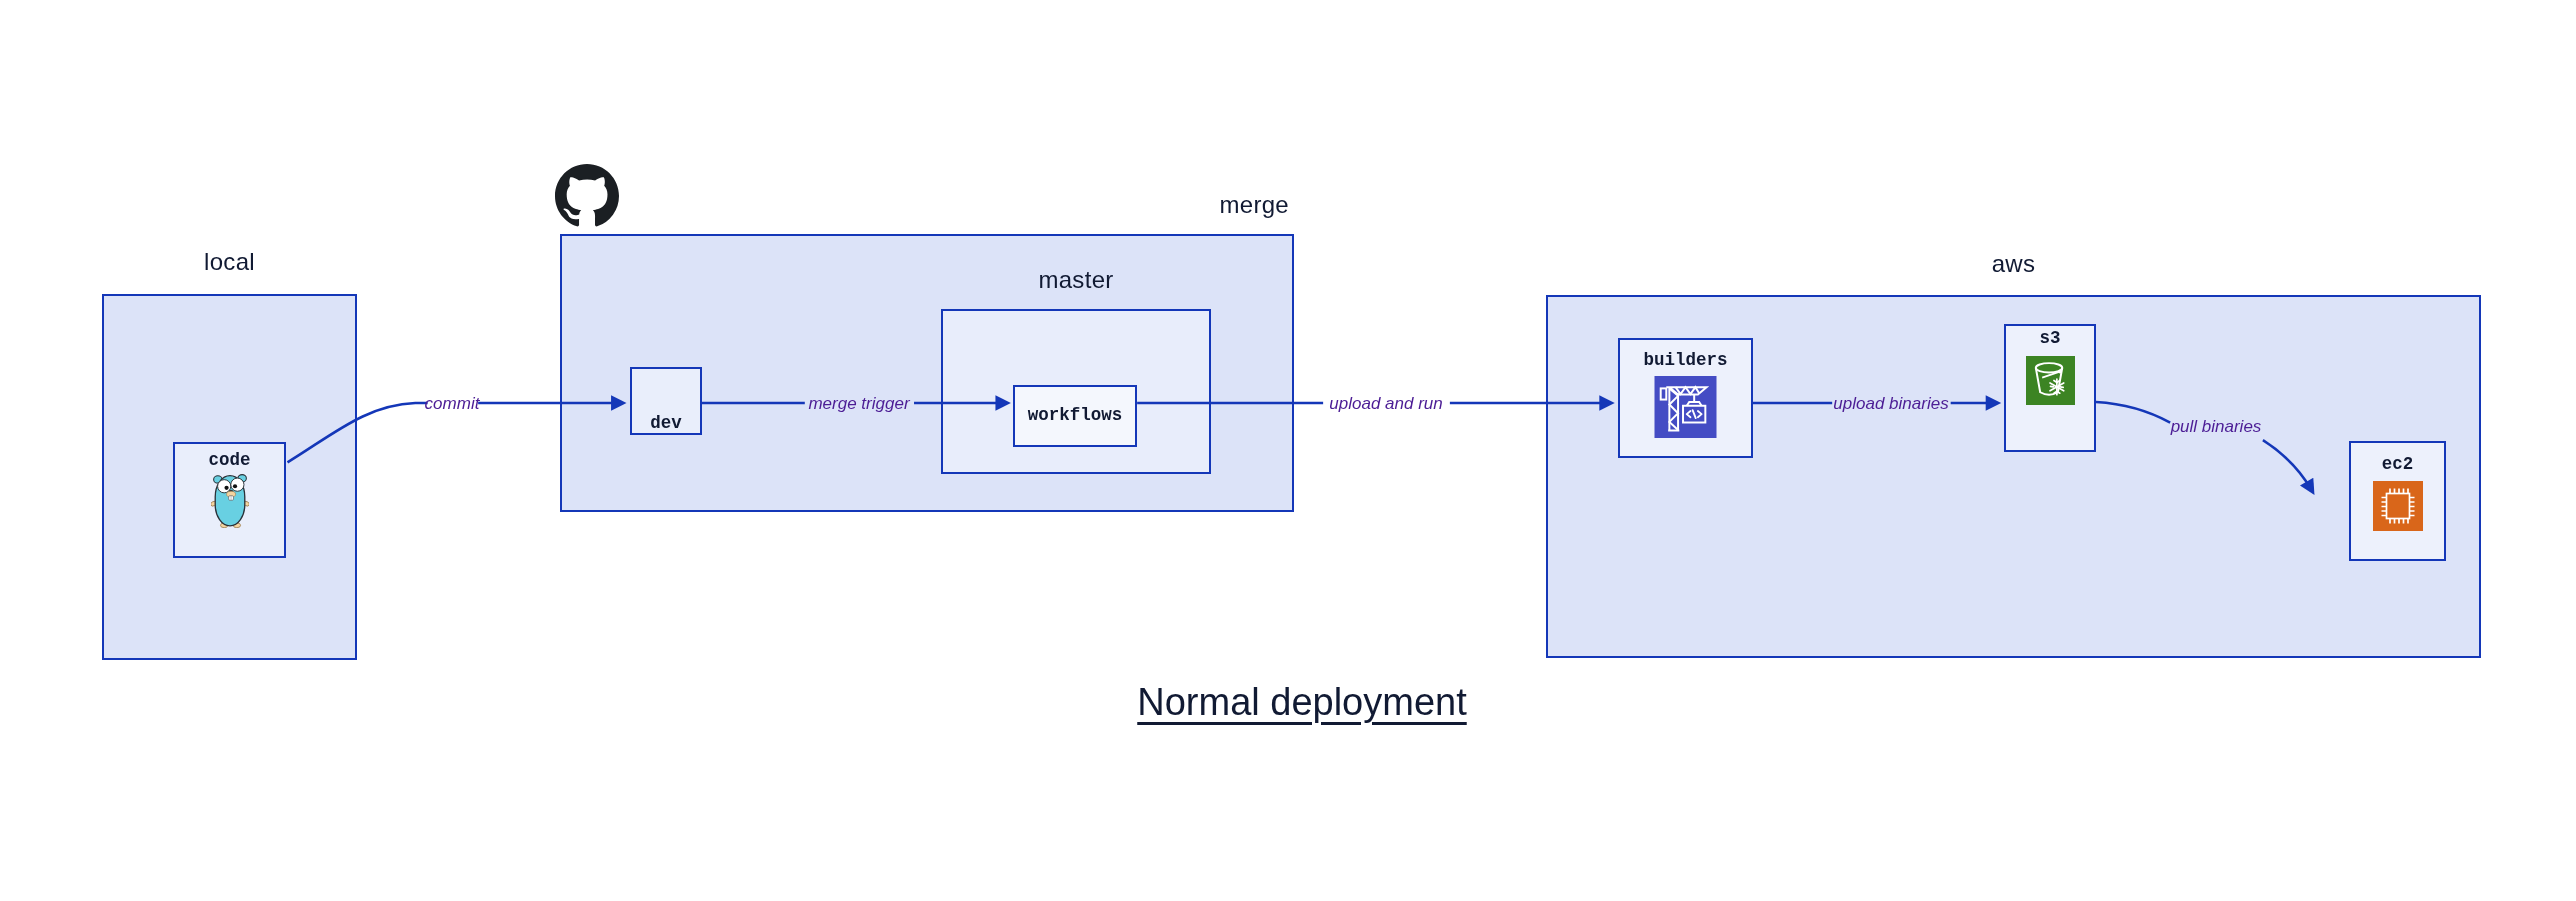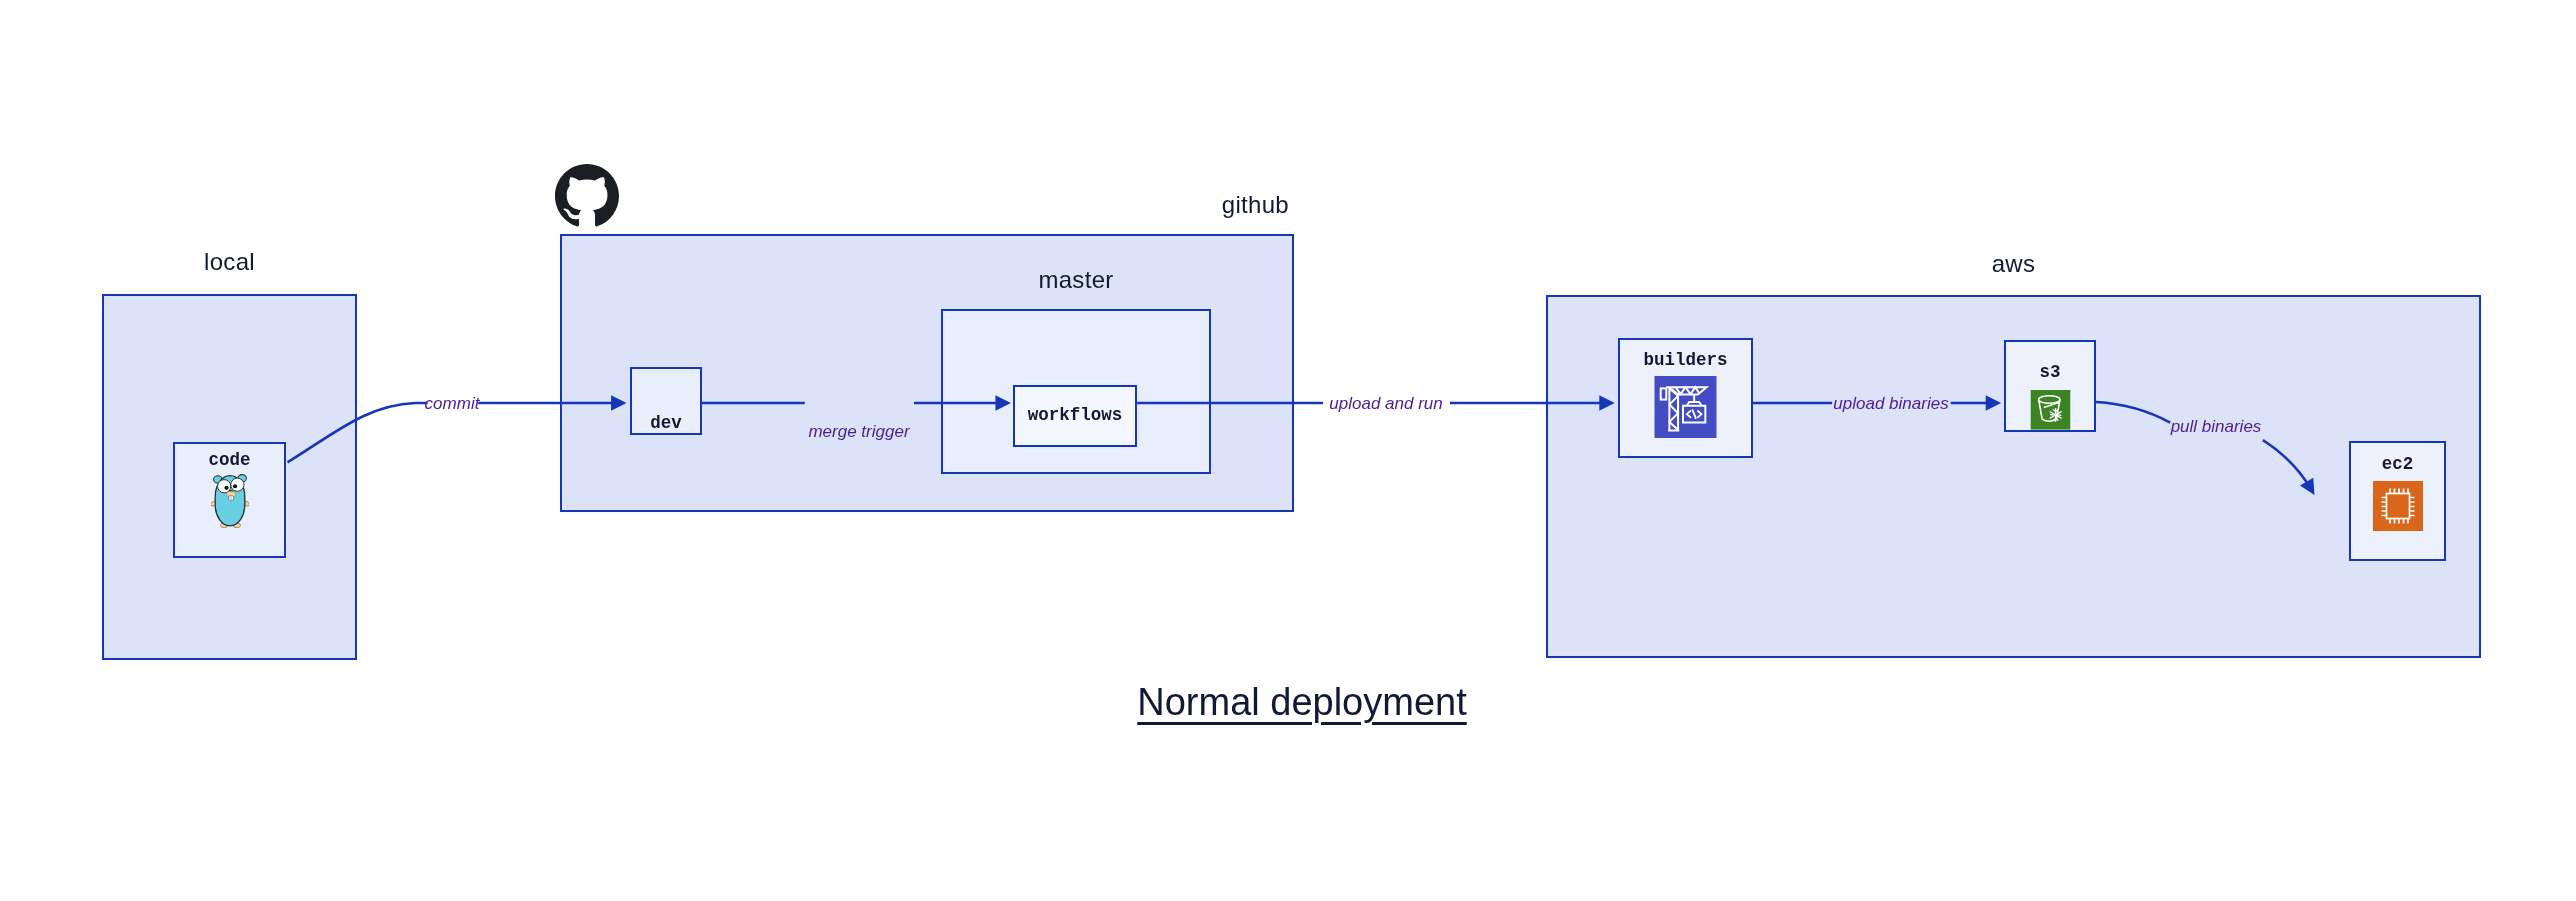--- a/index.html
+++ b/index.html
@@ -24,38 +24,38 @@
   
   .node{
     position:absolute;background:#edf1fc;border:2.6px solid #1437b8;box-sizing:border-box;
     display:flex;flex-direction:column;align-items:center;
   }
   .node-label{font-size:17.5px;font-weight:bold;color:#111a33;line-height:1.1;font-family:Liberation Mono, monospace;}
   .node-code{left:173px;top:442px;width:113px;height:116px;background:#e9eefb;padding-top:7px;}
   .node-dev{left:630px;top:367px;width:72px;height:68px;background:#e9eefb;justify-content:flex-end;}
   .node-workflows{left:1013px;top:385px;width:124px;height:62px;background:#f4f7fd;justify-content:center;}
   .node-builders{left:1618px;top:338px;width:135px;height:120px;padding-top:11.3px;}
-  .node-s3{left:2004px;top:340px;width:92px;height:92px;padding-top:21px;}
+  .node-s3{left:2004px;top:324px;width:92px;height:128px;padding-top:3px;}
   .node-ec2{left:2321px;top:441px;width:97px;height:120px;padding-top:12.4px;margin-left:28px;}
   .node-icon{display:block;}
   .icon-gopher{width:38px;height:55px;margin-top:3.1px;}
   .icon-builders{width:63px;height:62px;margin-top:5.2px;}
   .icon-s3{width:49px;height:49px;margin-top:8.2px;}
   .icon-ec2{width:50px;height:50px;margin-top:6.2px;}
   
   .github-logo{position:absolute;left:555px;top:164px;width:64px;height:64px;}
   
   .edges-layer{position:absolute;left:0;top:0;width:2604px;height:902px;pointer-events:none;}
   .edge-line{stroke:#1437b8;stroke-width:5;fill:none;}
   .edge-label{
     position:absolute;transform:translate(-50%,-50%);
     font-size:17px;font-style:italic;color:#4c1d95;white-space:nowrap;line-height:1;
   }
   .lbl-commit{left:452px;top:403px;}
-  .lbl-merge{left:859px;top:403px;margin-top:28px;}
+  .lbl-merge{left:859px;top:403px;}
   .lbl-uploadrun{left:1386px;top:403px;}
   .lbl-uploadbin{left:1891px;top:403px;}
   .lbl-pullbin{left:2216px;top:426px;}
   
   .diagram-title{
     position:absolute;left:0;top:681px;width:2604px;text-align:center;
     font-size:38px;color:#111a33;
     text-decoration:underline;text-decoration-thickness:2.6px;text-underline-offset:7.2px;
   }
 </style>
@@ -63,21 +63,21 @@
 <body>
 
 <div class="stage">
 
   <div class="group group-local"></div>
   <div class="group group-github"></div>
   <div class="group group-master"></div>
   <div class="group group-aws"></div>
 
   <div class="group-label label-local">local</div>
-  <div class="group-label label-github">github</div>
+  <div class="group-label label-github">merge</div>
   <div class="group-label label-master">master</div>
   <div class="group-label label-aws">aws</div>
 
   <svg class="github-logo" viewBox="0 0 16 16" aria-hidden="true">
     <path fill="#1b1f23" d="M8 0C3.58 0 0 3.58 0 8c0 3.54 2.29 6.53 5.47 7.59.4.07.55-.17.55-.38 0-.19-.01-.82-.01-1.49-2.01.37-2.53-.49-2.69-.94-.09-.23-.48-.94-.82-1.13-.28-.15-.68-.52-.01-.53.63-.01 1.08.58 1.23.82.72 1.21 1.87.87 2.33.66.07-.52.28-.87.51-1.07-1.78-.2-3.64-.89-3.64-3.95 0-.87.31-1.59.82-2.15-.08-.2-.36-1.02.08-2.12 0 0 .67-.21 2.2.82.64-.18 1.32-.27 2-.27s1.36.09 2 .27c1.53-1.04 2.2-.82 2.2-.82.44 1.1.16 1.92.08 2.12.51.56.82 1.27.82 2.15 0 3.07-1.87 3.75-3.65 3.95.29.25.54.73.54 1.48 0 1.07-.01 1.93-.01 2.2 0 .21.15.46.55.38A8.01 8.01 0 0 0 16 8c0-4.42-3.58-8-8-8z"></path>
   </svg>
 
   <div class="node node-code">
     <span class="node-label">code</span>
     <svg class="node-icon icon-gopher" viewBox="0 0 72 104">

